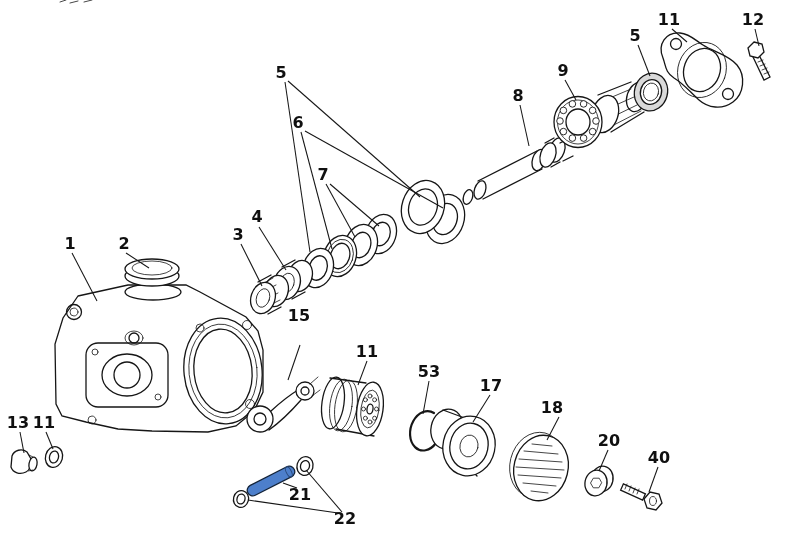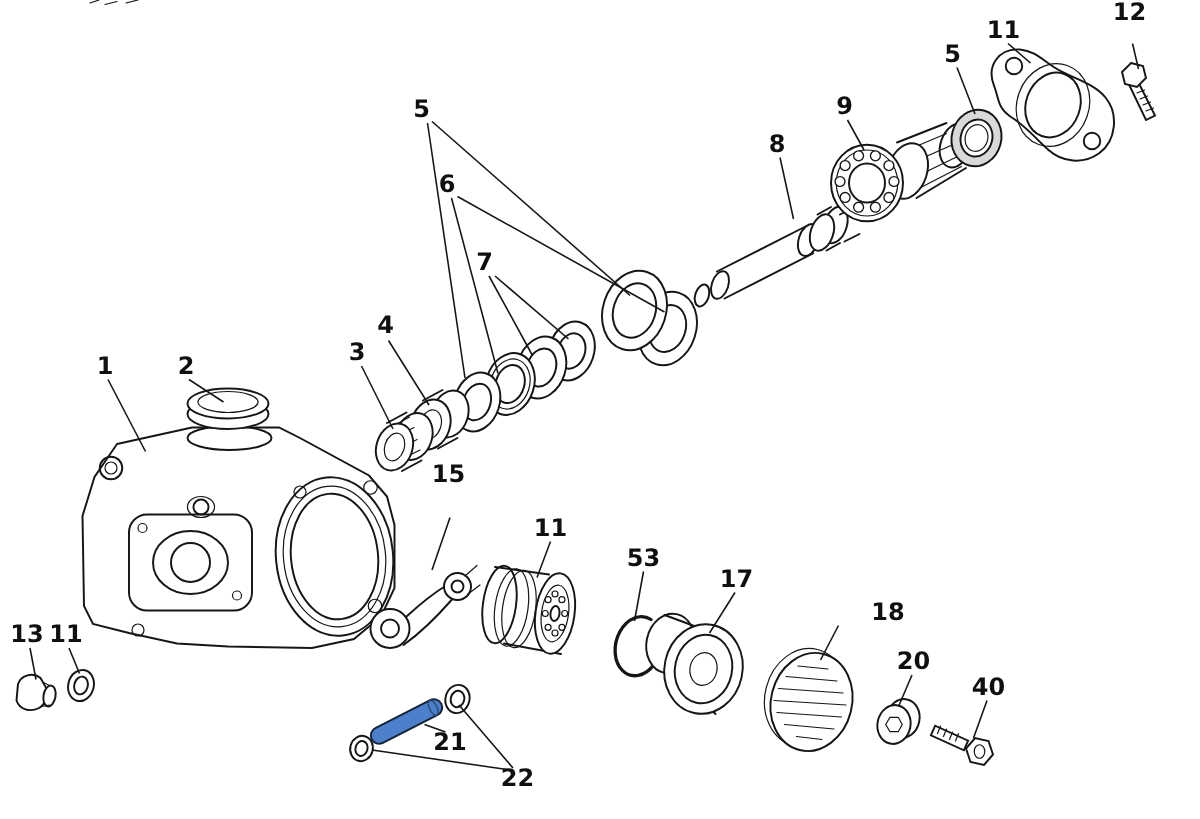--- a/index.html
+++ b/index.html
@@ -266,27 +266,27 @@
   <div class="part-label" style="left:124px;top:244px">2</div>
   <div class="part-label" style="left:238px;top:235px">3</div>
   <div class="part-label" style="left:257px;top:217px">4</div>
   <div class="part-label" style="left:281px;top:73px">5</div>
   <div class="part-label" style="left:298px;top:123px">6</div>
   <div class="part-label" style="left:323px;top:175px">7</div>
   <div class="part-label" style="left:518px;top:96px">8</div>
   <div class="part-label" style="left:563px;top:71px">9</div>
   <div class="part-label" style="left:635px;top:36px">5</div>
   <div class="part-label" style="left:669px;top:20px">11</div>
-  <div class="part-label" style="left:753px;top:8px">12</div>
+  <div class="part-label" style="left:753px;top:20px">12</div>
   <div class="part-label" style="left:18px;top:423px">13</div>
   <div class="part-label" style="left:44px;top:423px">11</div>
   <div class="part-label" style="left:299px;top:316px">15</div>
   <div class="part-label" style="left:367px;top:352px">11</div>
   <div class="part-label" style="left:491px;top:386px">17</div>
-  <div class="part-label" style="left:592px;top:408px">18</div>
+  <div class="part-label" style="left:552px;top:408px">18</div>
   <div class="part-label" style="left:609px;top:441px">20</div>
   <div class="part-label" style="left:659px;top:458px">40</div>
   <div class="part-label" style="left:300px;top:495px">21</div>
   <div class="part-label" style="left:345px;top:519px">22</div>
   <div class="part-label" style="left:429px;top:372px">53</div>
 </div>
 
 </div>
 
 </body></html>

